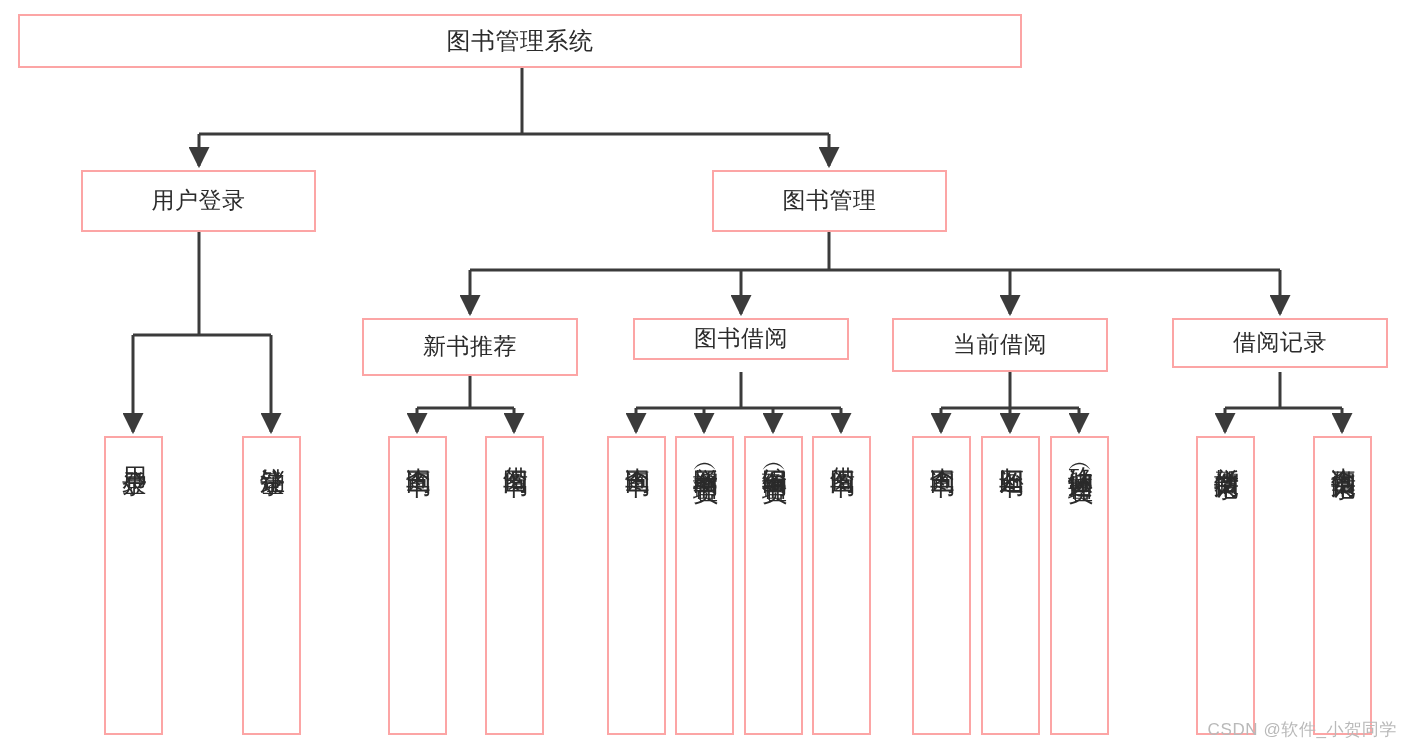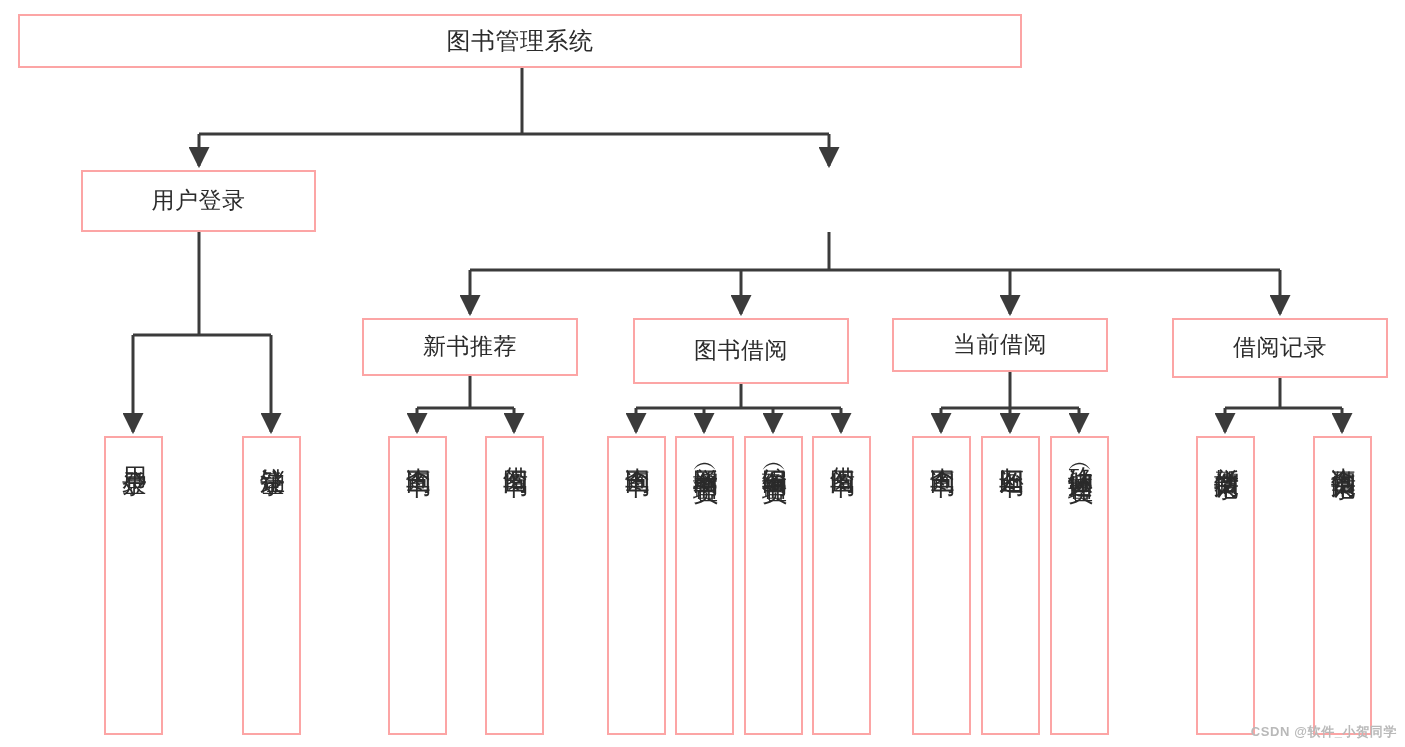--- a/index.html
+++ b/index.html
@@ -62,26 +62,25 @@
     font-size: 25px;
     line-height: 1.0;
     letter-spacing: 2px;
     white-space: nowrap;
     transform: translateX(1px);
   }
   .watermark {
     position: absolute;
     right: 8px;
     bottom: 6px;
-    font-size: 13px;
+    font-size: 17px;
     color: #b9b9b9;
     letter-spacing: 0.6px;
     white-space: nowrap;
     z-index: 5;
-    font-weight: bold;
   }
 </style>
 </head>
 <body>
 
 <div id="canvas">
 
   <svg id="edges" viewBox="0 0 1405 747" xmlns="http://www.w3.org/2000/svg">
     <defs>
       <marker id="arrow" viewBox="0 0 10 10" refX="9" refY="5" markerWidth="7" markerHeight="7" orient="auto-start-reverse">
@@ -133,34 +132,37 @@
   </svg>
 
   <div class="node horiz root" style="left:18px; top:14px; width:1004px; height:54px;">
     <span class="label">图书管理系统</span>
   </div>
 
   <div class="node horiz" style="left:81px; top:170px; width:235px; height:62px;">
     <span class="label">用户登录</span>
   </div>
 
+  <div class="node horiz" style="left:712px; top:170px; width:235px; height:62px;">
+    <span class="label">图书管理</span>
+  </div>
 
   <div class="node horiz" style="left:362px; top:318px; width:216px; height:58px;">
     <span class="label">新书推荐</span>
   </div>
 
-  <div class="node horiz" style="left:633px; top:318px; width:216px; height:66px;">
+  <div class="node horiz" style="left:633px; top:318px; width:216px; height:42px;">
     <span class="label">图书借阅</span>
   </div>
 
   <div class="node horiz" style="left:892px; top:318px; width:216px; height:54px;">
     <span class="label">当前借阅</span>
   </div>
 
-  <div class="node horiz" style="left:1172px; top:318px; width:216px; height:60px;">
+  <div class="node horiz" style="left:1172px; top:318px; width:216px; height:50px;">
     <span class="label">借阅记录</span>
   </div>
 
   <div class="node vert" style="left:104px; top:436px; width:59px; height:299px;">
     <span class="label">用户登录</span>
   </div>
 
   <div class="node vert" style="left:242px; top:436px; width:59px; height:299px;">
     <span class="label">注销登录</span>
   </div>

